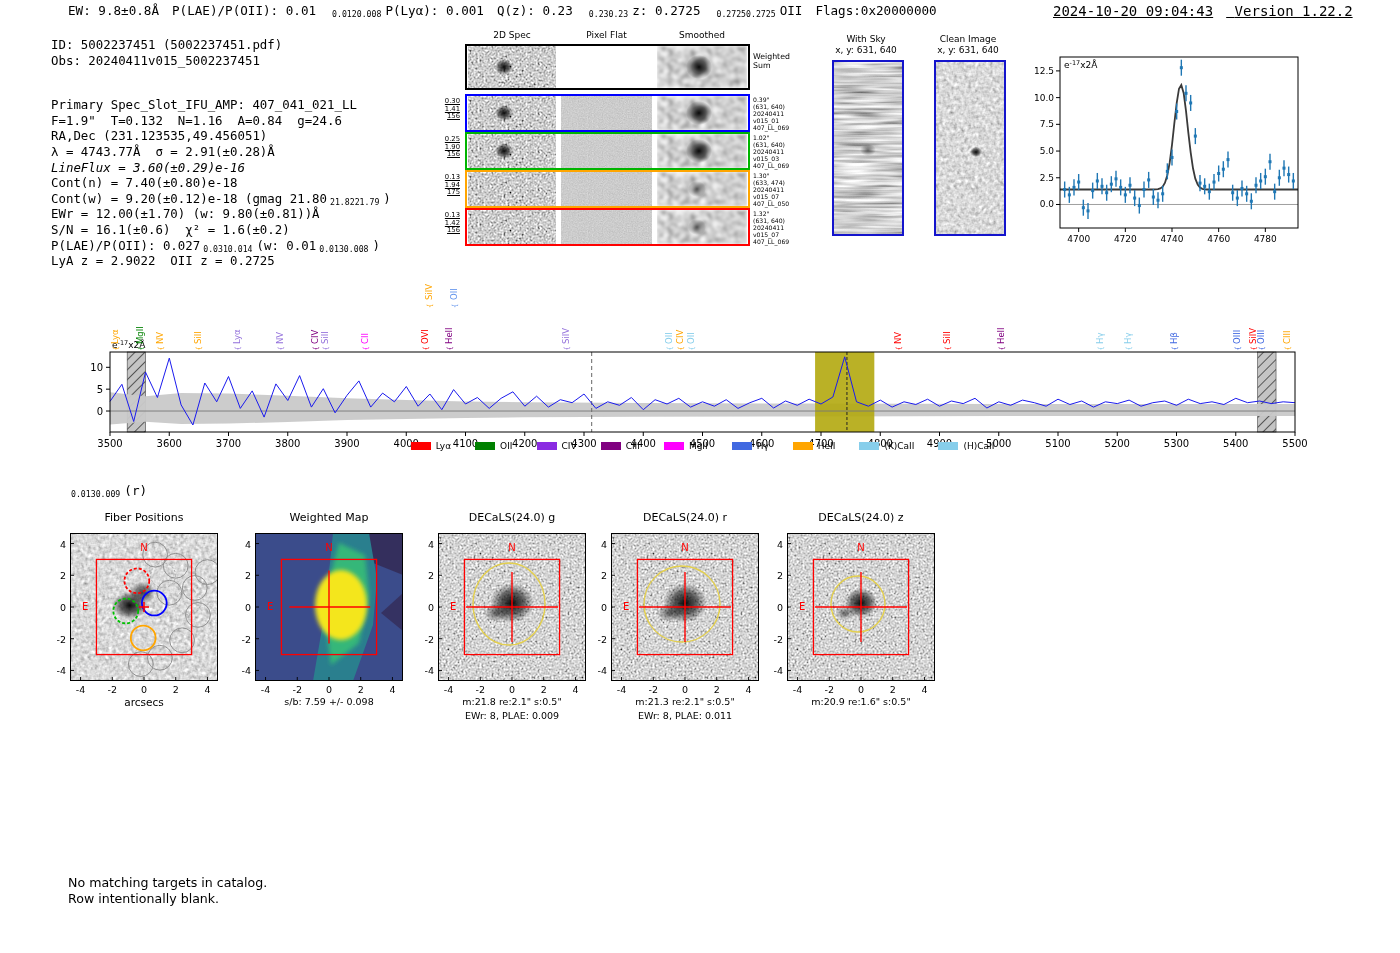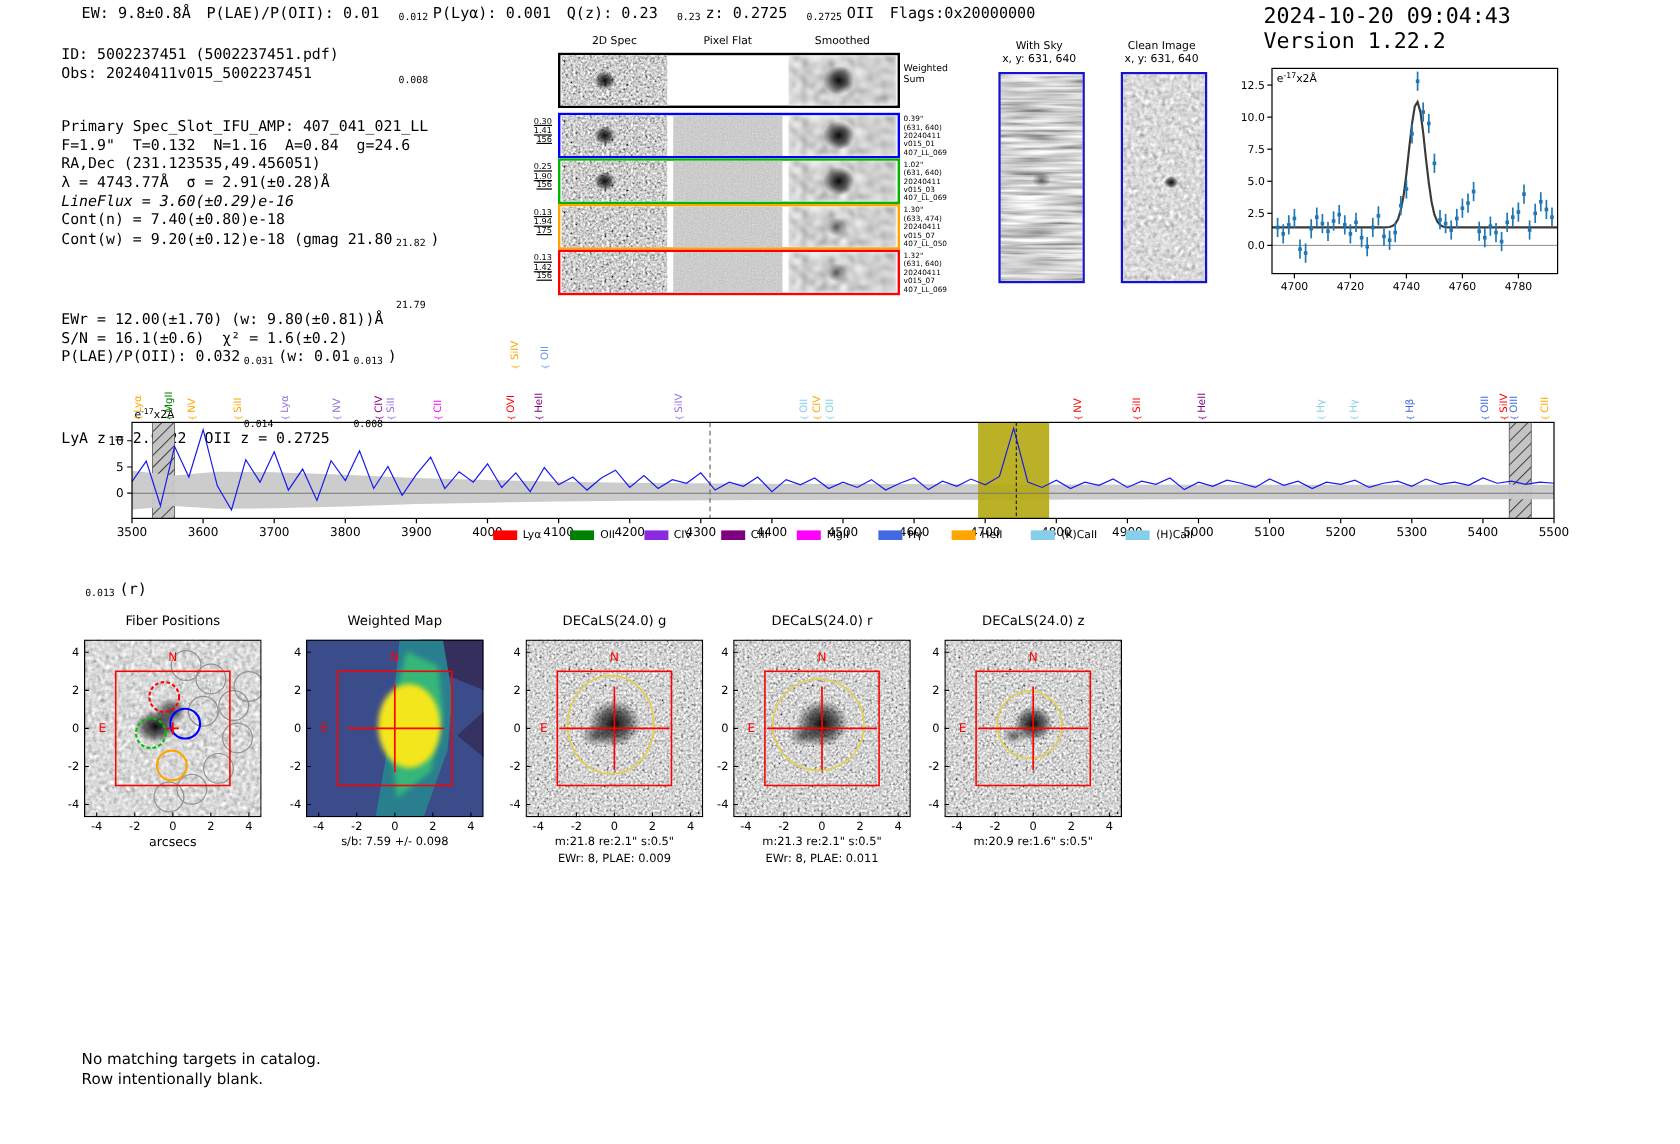--- a/index.html
+++ b/index.html
@@ -2,24 +2,24 @@
 <html><head>
 <meta charset="utf-8">
 <style>
   html,body{margin:0;padding:0;background:#fff;}
   #canvas{position:relative;width:1400px;height:953px;background:#fff;overflow:hidden;
           font-family:"DejaVu Sans",sans-serif;color:#000;}
   .mono{font-family:"DejaVu Sans Mono",monospace;}
   .abs{position:absolute;}
   .seg{margin-right:13px;white-space:pre;}
   .iline .seg{margin-right:0;}
-  .frac{display:inline-flex;flex-direction:column;font-size:8.2px;line-height:8.2px;
-        text-align:left;vertical-align:-2px;margin:0 4px 0 3px;gap:44px;}
+  .frac{display:inline-flex;flex-direction:row;font-size:8.2px;line-height:8.2px;
+        text-align:left;vertical-align:-2px;margin:0 4px 0 3px;}
   #hdrline{top:3px;left:68px;font-size:12.6px;}
-  #hdrdate{top:3px;left:1053px;font-size:18px;}
+  #hdrdate{top:3px;left:1053px;font-size:14px;text-decoration:underline;}
   #infoblock{top:37px;left:51px;font-size:12.4px;line-height:15.6px;}
   #decalsline{top:483px;left:68px;font-size:12.6px;}
   #footer{top:875px;left:68px;font-size:12.6px;line-height:15.6px;}
   .ptitle{position:absolute;font-size:11px;text-align:left;transform:translateX(-50%);white-space:nowrap;}
   .stitle{position:absolute;font-size:9px;text-align:center;transform:translateX(-50%);white-space:nowrap;}
   .tick{position:absolute;font-size:9.5px;transform:translateX(-50%);white-space:nowrap;}
   .ytick{position:absolute;font-size:9.5px;text-align:right;width:18px;white-space:nowrap;}
   .cap{position:absolute;font-size:9.5px;text-align:right;transform:translateX(-50%);white-space:nowrap;}
   .rowlbl{position:absolute;font-size:6.8px;line-height:7.6px;text-align:right;width:26px;text-decoration:underline;}
   .rowrlbl{position:absolute;font-size:6.1px;line-height:7.1px;text-align:left;width:48px;}
@@ -120,21 +120,21 @@
       <div class="iline" style="white-space: pre;"><span class="seg">Obs: 20240411v015_5002237451</span></div>
       <div class="iline" style="white-space: pre; margin-top: 29px;"><span class="seg">Primary Spec_Slot_IFU_AMP: 407_041_021_LL</span></div>
       <div class="iline" style="white-space: pre;"><span class="seg">F=1.9"  T=0.132  N=1.16  A=0.84  g=24.6</span></div>
       <div class="iline" style="white-space: pre;"><span class="seg">RA,Dec (231.123535,49.456051)</span></div>
       <div class="iline" style="white-space: pre;"><span class="seg">λ = 4743.77Å  σ = 2.91(±0.28)Å</span></div>
       <div class="iline" style="white-space: pre; font-style: italic;"><span class="seg">LineFlux = 3.60(±0.29)e-16</span></div>
       <div class="iline" style="white-space: pre;"><span class="seg">Cont(n) = 7.40(±0.80)e-18</span></div>
       <div class="iline" style="white-space: pre;"><span class="seg">Cont(w) = 9.20(±0.12)e-18 (gmag 21.80</span><span class="frac"><span>21.82</span><span>21.79</span></span><span class="seg">)</span></div>
       <div class="iline" style="white-space: pre;"><span class="seg">EWr = 12.00(±1.70) (w: 9.80(±0.81))Å</span></div>
       <div class="iline" style="white-space: pre;"><span class="seg">S/N = 16.1(±0.6)  χ² = 1.6(±0.2)</span></div>
-      <div class="iline" style="white-space: pre;"><span class="seg">P(LAE)/P(OII): 0.032</span><span class="frac"><span>0.031</span><span>0.014</span></span><span class="seg">(w: 0.01</span><span class="frac"><span>0.013</span><span>0.008</span></span><span class="seg">)</span></div>
+      <div class="iline" style="white-space: pre;"><span class="seg">P(LAE)/P(OII): 0.027</span><span class="frac"><span>0.031</span><span>0.014</span></span><span class="seg">(w: 0.01</span><span class="frac"><span>0.013</span><span>0.008</span></span><span class="seg">)</span></div>
       <div class="iline" style="white-space: pre;"><span class="seg">LyA z = 2.9022  OII z = 0.2725</span></div>
     </div>
   <div id="spec2d" class="abs">
       <div class="stitle" style="left: 512px; top: 30px;">2D Spec</div>
       <div class="stitle" style="left: 606.5px; top: 30px;">Pixel Flat</div>
       <div class="stitle" style="left: 702px; top: 30px;">Smoothed</div>
       <div style="position: absolute; left: 465px; top: 44px; width: 285px; height: 46px; border: 2px solid rgb(0, 0, 0); background: rgb(255, 255, 255); box-sizing: border-box;">
         <svg width="88" height="42" style="position:absolute;left:1px;top:0">
           <rect x="0" y="0" width="88" height="42" filter="url(#nzfine)"></rect>
           <ellipse cx="36" cy="21" rx="9" ry="8" fill="url(#gblob)"></ellipse>

